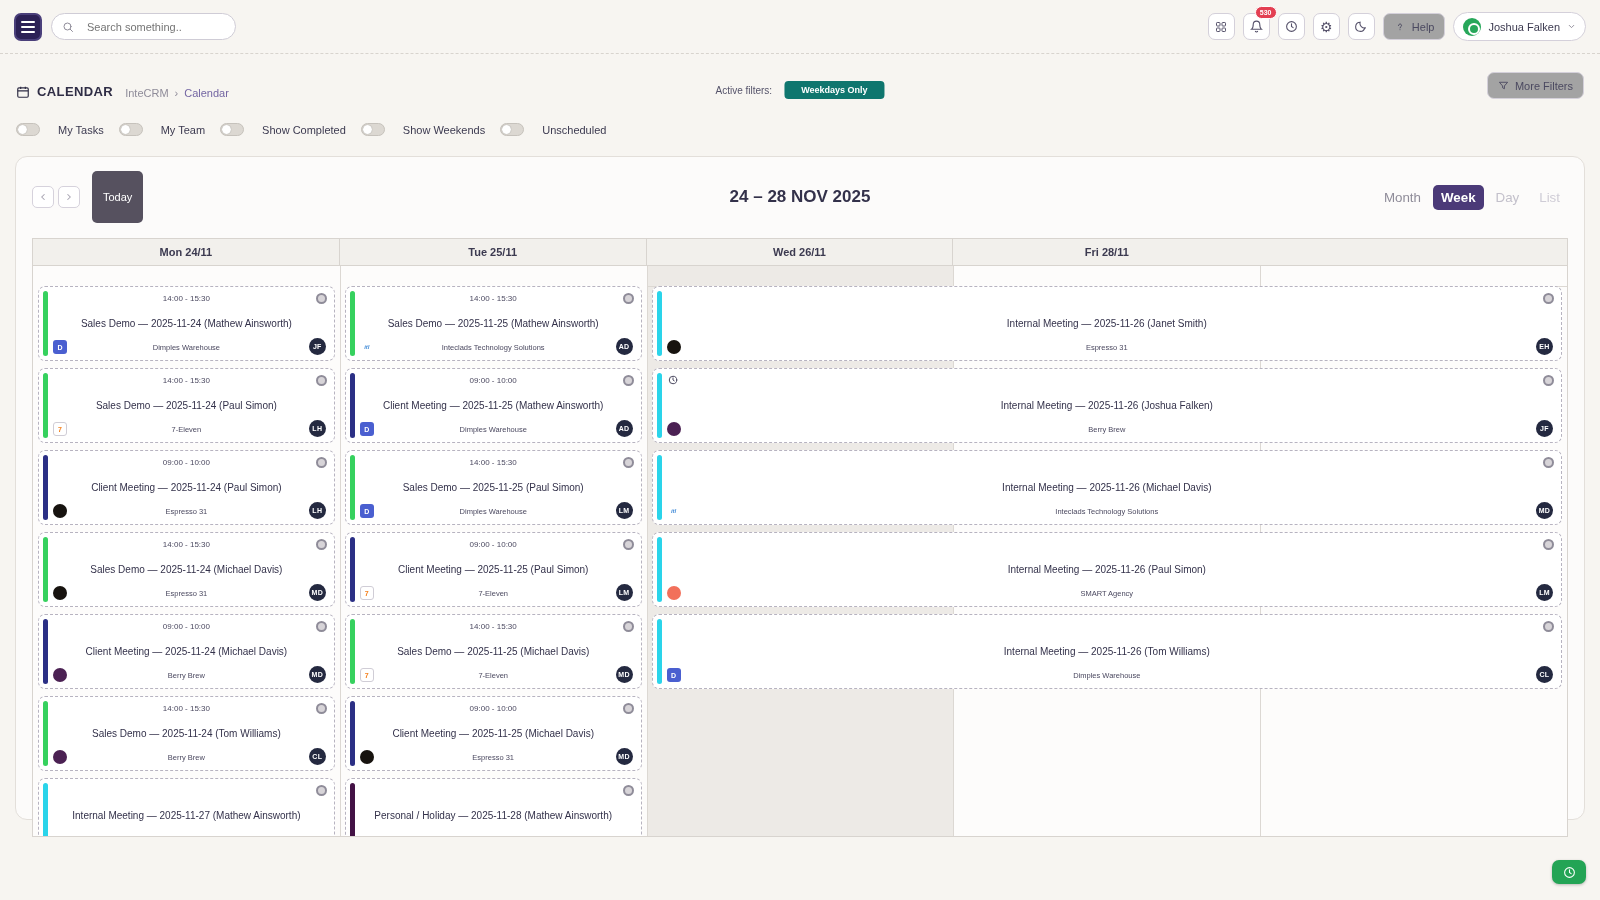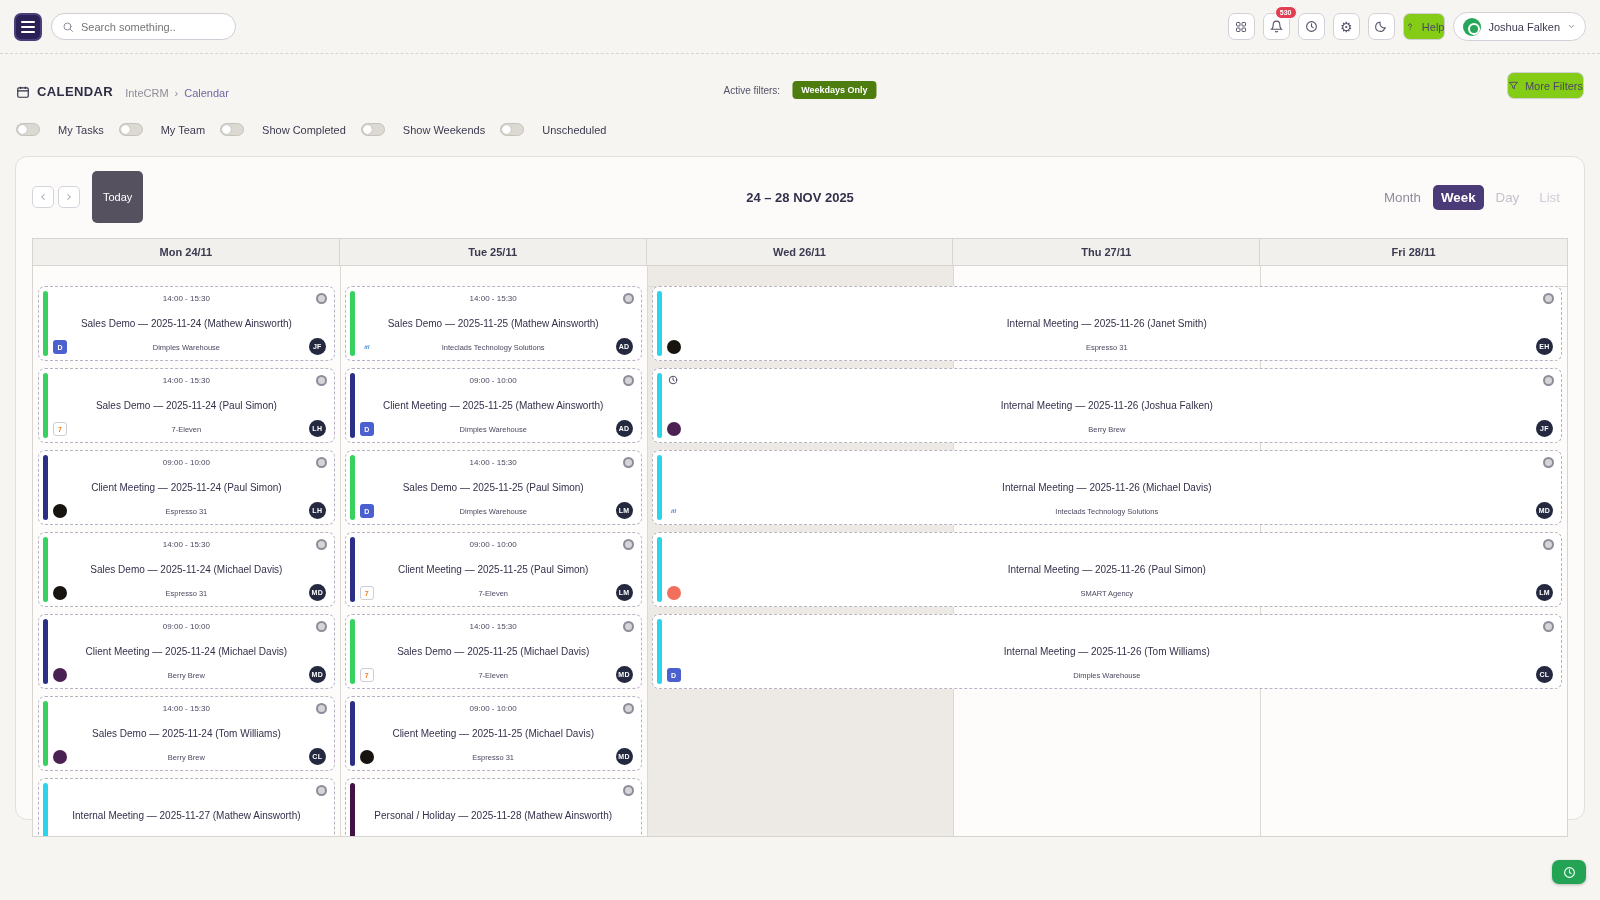--- a/index.html
+++ b/index.html
@@ -4,51 +4,51 @@
 <style>
   *{box-sizing:border-box;margin:0;padding:0;}
   html,body{width:1600px;height:900px;}
   body{font-family:"Liberation Sans",sans-serif;background:#f7f5f1;color:#3c3a50;position:relative;overflow:hidden;}
   button{font-family:inherit;cursor:pointer;}
 
   
   .topbar{display:flex;align-items:center;height:54px;padding:0 14px;border-bottom:1px dashed #d8d4ce;}
   .hamburger{width:28px;height:28px;background:#2c2156;border:2px solid #4a3f7a;border-radius:7px;display:flex;flex-direction:column;justify-content:center;align-items:center;gap:3px;}
   .hamburger span{display:block;width:14px;height:2px;background:#fff;border-radius:1px;}
-  .search{display:flex;align-items:center;gap:7px;background:#fff;border:1px solid #cfccd6;border-radius:14px;height:27px;width:185px;margin-left:9px;padding:0 10px;color:#8f8c99;}
+  .search{display:flex;align-items:center;gap:13px;background:#fff;border:1px solid #cfccd6;border-radius:14px;height:27px;width:185px;margin-left:9px;padding:0 10px;color:#8f8c99;}
   .search input{border:none;outline:none;font:inherit;font-size:11px;color:#6d6a78;width:100%;background:transparent;}
   .topbar-right{margin-left:auto;display:flex;align-items:center;gap:8px;}
   .icon-btn{width:27px;height:27px;background:#fff;border:1px solid #d4d0da;border-radius:7px;display:flex;align-items:center;justify-content:center;color:#55516a;position:relative;font-size:14px;line-height:1;}
   .nbadge{position:absolute;top:-8px;left:11px;background:#e33f52;color:#fff;font-size:7px;font-weight:bold;padding:2px 4px;border-radius:7px;border:1px solid #fff;}
-  .help-btn,.pill-btn{display:flex;align-items:center;gap:6px;background:#84cc16;border:1px solid #d4d0da;border-radius:7px;height:27px;padding:0 0;font-size:11px;color:#4b4960;}
+  .help-btn,.pill-btn{display:flex;align-items:center;gap:6px;background:#a3a3a3;border:1px solid #d4d0da;border-radius:7px;height:27px;padding:0 10px;font-size:11px;color:#4b4960;}
   .user-btn{display:flex;align-items:center;gap:7px;background:#fff;border:1px solid #d4d0da;border-radius:15px;height:29px;padding:0 9px;font-size:11px;color:#3c3a50;}
   .user-avatar{width:18px;height:18px;border-radius:50%;background:#27a75a;position:relative;}
   .user-avatar::after{content:"";position:absolute;left:5px;top:5px;width:8px;height:8px;border:2px solid #fff;border-radius:50%;}
 
   
   .page-header{display:flex;align-items:flex-end;padding:18px 16px 0;position:relative;}
   .cal-title{display:flex;align-items:center;gap:7px;font-weight:bold;font-size:13px;letter-spacing:.4px;color:#2f2d45;}
   .breadcrumb{display:flex;align-items:center;gap:6px;margin-left:12px;font-size:11px;color:#8f8c99;}
   .breadcrumb .current{color:#7466a3;}
   .active-filters{position:absolute;left:50%;transform:translateX(-50%);display:flex;align-items:center;gap:12px;font-size:10px;color:#55536a;}
-  .filter-badge{background:#4d7c0f;color:#fff;font-size:9px;font-weight:bold;padding:4px 9px;border-radius:4px;}
+  .filter-badge{background:#0f766e;color:#fff;font-size:9px;font-weight:bold;padding:4px 17px;border-radius:4px;}
   .more-filters{margin-left:auto;}
 
   
   .toggles{display:flex;align-items:center;gap:15px;padding:24px 16px 0;font-size:11px;color:#3c3a50;}
   .toggle{display:flex;align-items:center;gap:18px;cursor:pointer;}
   .switch{width:24px;height:13px;background:#dcd8d2;border:1px solid #c6c2bc;border-radius:7px;position:relative;flex:none;}
   .switch::after{content:"";position:absolute;left:1px;top:1px;width:9px;height:9px;background:#fff;border-radius:50%;box-shadow:0 0 1px rgba(0,0,0,.4);}
 
   
   .panel{margin:20px 15px 0;background:#fcfbfa;border:1px solid #e3dfda;border-radius:12px;padding:14px 16px 12px;height:664px;}
   .panel-toolbar{display:flex;align-items:center;position:relative;margin-bottom:15px;}
   .nav-btn{width:22px;height:22px;border:1px solid #d6d2dc;background:#fff;border-radius:5px;color:#a7a4b2;display:flex;align-items:center;justify-content:center;margin-right:4px;}
   .today-btn{margin-left:8px;background:#56515f;color:#fff;font-size:11px;border:none;border-radius:5px;padding:20px 11px;}
-  .range-title{position:absolute;left:50%;transform:translateX(-50%);font-weight:bold;font-size:13px;color:#33314a;}
+  .range-title{position:absolute;left:50%;transform:translateX(-50%);font-weight:bold;font-size:17px;color:#33314a;}
   .views{margin-left:auto;display:flex;align-items:center;gap:4px;font-size:11px;}
   .view{padding:5px 8px;border-radius:5px;color:#8f8c99;background:transparent;border:none;}
   .view.active{background:#4b3a78;color:#fff;font-weight:bold;}
   .view.dim{color:#c3c0cb;}
   .view.dimmer{color:#cfccd6;}
 
   
   .grid{border:1px solid #d8d4cf;}
   .grid-header{display:grid;grid-template-columns:repeat(5,1fr);background:#f2f0ec;border-bottom:1px solid #d8d4cf;}
   .grid-header .cell{padding:7px 0;text-align:center;font-weight:bold;font-size:11px;color:#3c3a50;border-right:1px solid #d8d4cf;}
@@ -215,21 +215,20 @@
       <button class="view dim">Day</button>
       <button class="view dimmer">List</button>
     </div>
   </div>
 
   <div class="grid">
     <div class="grid-header">
       <div class="cell">Mon 24/11</div>
       <div class="cell">Tue 25/11</div>
       <div class="cell">Wed 26/11</div>
-      <div class="cell">Thu 27/11</div>
       <div class="cell">Fri 28/11</div>
     </div>
     <div class="grid-body">
       <div class="today-shade"></div>
       <div class="vline" style="left:20%"></div>
       <div class="vline" style="left:40%"></div>
       <div class="vline" style="left:60%"></div>
       <div class="vline" style="left:80%"></div>
       <div class="allday-line"></div>
       <div class="col col-mon">

